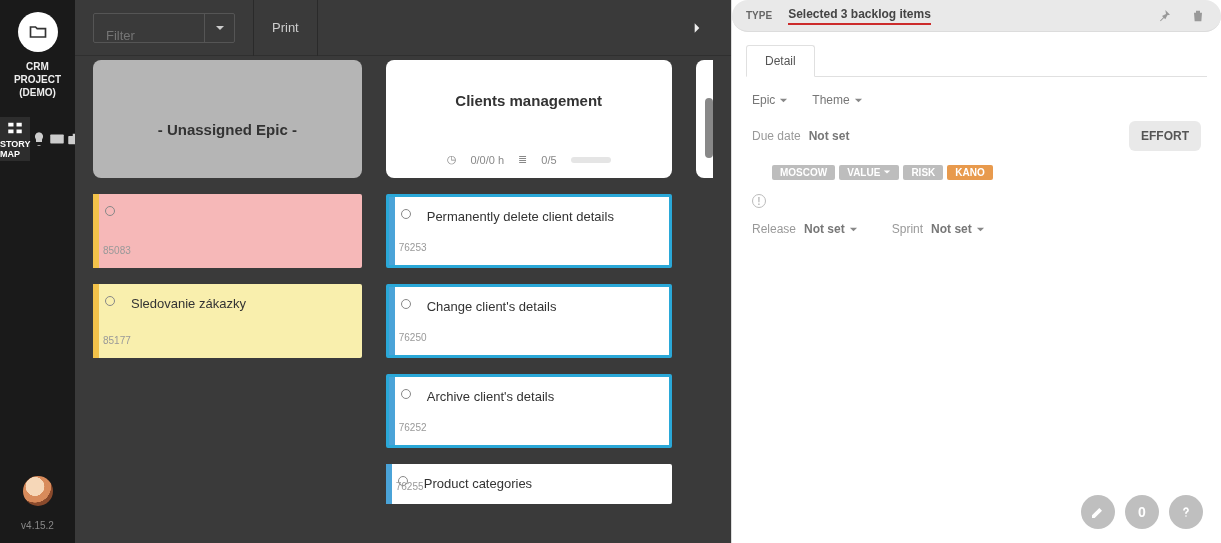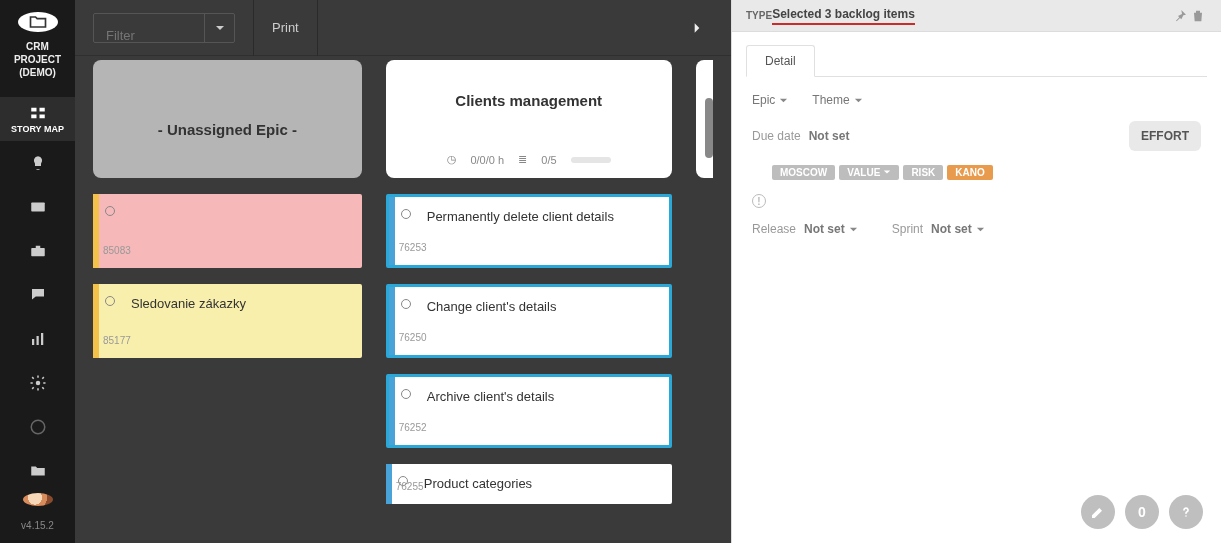--- a/index.html
+++ b/index.html
@@ -4,21 +4,21 @@
 <style>
   * { box-sizing: border-box; margin: 0; padding: 0; font-family: Arial, Helvetica, sans-serif; }
   html, body { width: 1221px; height: 543px; overflow: hidden; background: #2b2b2b; color: #333; }
   .app { display: flex; width: 100%; height: 100%; }
 
   
   .sidebar { width: 75px; background: #1a1a1a; color: #eee; display: flex; flex-direction: column; align-items: center; }
   .sidebar .logo { width: 40px; height: 40px; border-radius: 50%; background: #fff; margin-top: 12px; display:flex; align-items:center; justify-content:center; }
   .sidebar .logo svg { width: 20px; height: 20px; fill: none; stroke: #333; stroke-width: 2; }
   .sidebar .proj { text-align: center; font-size: 10px; font-weight: bold; color: #eee; margin-top: 8px; line-height: 1.3; padding: 0 4px; }
-  .sidebar .nav { margin-top: 18px; width: 100%; display:flex; flex-direction:column; align-items:center; gap: 0; }
+  .sidebar .nav { margin-top: 18px; width: 100%; display:flex; flex-direction:row; align-items:center; gap: 0; }
   .sidebar .nav .item { width: 100%; height: 44px; display: flex; flex-direction: column; align-items: center; justify-content: center; color: #9d9d9d; cursor: pointer; font-size: 9px; font-weight: bold; }
   .sidebar .nav .item.active { background: #2d2d2d; color: #fff; }
   .sidebar .nav .item .ico { width: 18px; height: 18px; display:flex; align-items:center; justify-content:center; }
   .sidebar .nav .item .ico svg { width:18px; height:18px; fill:#ccc; }
   .sidebar .nav .item.active .ico svg { fill:#fff; }
   .sidebar .nav .item .lbl { margin-top: 2px; font-size: 9px; }
   .sidebar .avatar { margin-top: auto; width: 30px; height: 30px; border-radius: 50%; background: radial-gradient(circle at 40% 35%, #f6d7b8 0 35%, #d88b5b 36% 60%, #8a4a2c 61% 100%); }
   .sidebar .version { font-size: 10px; color: #888; margin: 14px 0 12px; }
 
   
@@ -58,21 +58,21 @@
 
   .card.selected { border:3px solid #2aa8d8; }
   .card.blue .stripe { background:#4aa3d8; }
 
   .peek { width:18px; background:#fff; border-radius:8px 0 0 8px; align-self:flex-start; height:118px; }
 
   .scroll-thumb { position:absolute; left: 705px; top: 98px; width:8px; height:60px; background:#888; border-radius:4px; }
 
   
   .panel { width: 490px; background:#fff; display:flex; flex-direction:column; border-left:1px solid #ddd; }
-  .panel-top { background:#e9e9e9; height:32px; display:flex; align-items:center; padding:0 14px; border-bottom:1px solid #dcdcdc; }
+  .panel-top { background:#e9e9e9; height:32px; display:flex; align-items:center; padding:0 14px; gap:16px; border-bottom:1px solid #dcdcdc;border-radius:16px; }
   .type-badge { font-size:10px; font-weight:bold; color:#666;}
   .sel-title { font-size:12px; font-weight:bold; color:#444; border-bottom:2px solid #cc2b2b; padding-bottom:2px; }
   .panel-top .spacer { flex:1; }
   .panel-top .ico-btn { width:18px; height:18px; cursor:pointer; display:flex; align-items:center; justify-content:center; }
   .panel-top .ico-btn svg { width:16px; height:16px; fill:#999; }
 
   .panel-tabs { padding: 12px 14px 0; }
   .tabs-row { border-bottom:1px solid #e0e0e0; display:flex; }
   .tab { padding:8px 18px; font-size:12px; color:#555; border:1px solid #e0e0e0; border-bottom:1px solid #fff; border-radius:3px 3px 0 0; position:relative; bottom:-1px; background:#fff; cursor:pointer; }
 

